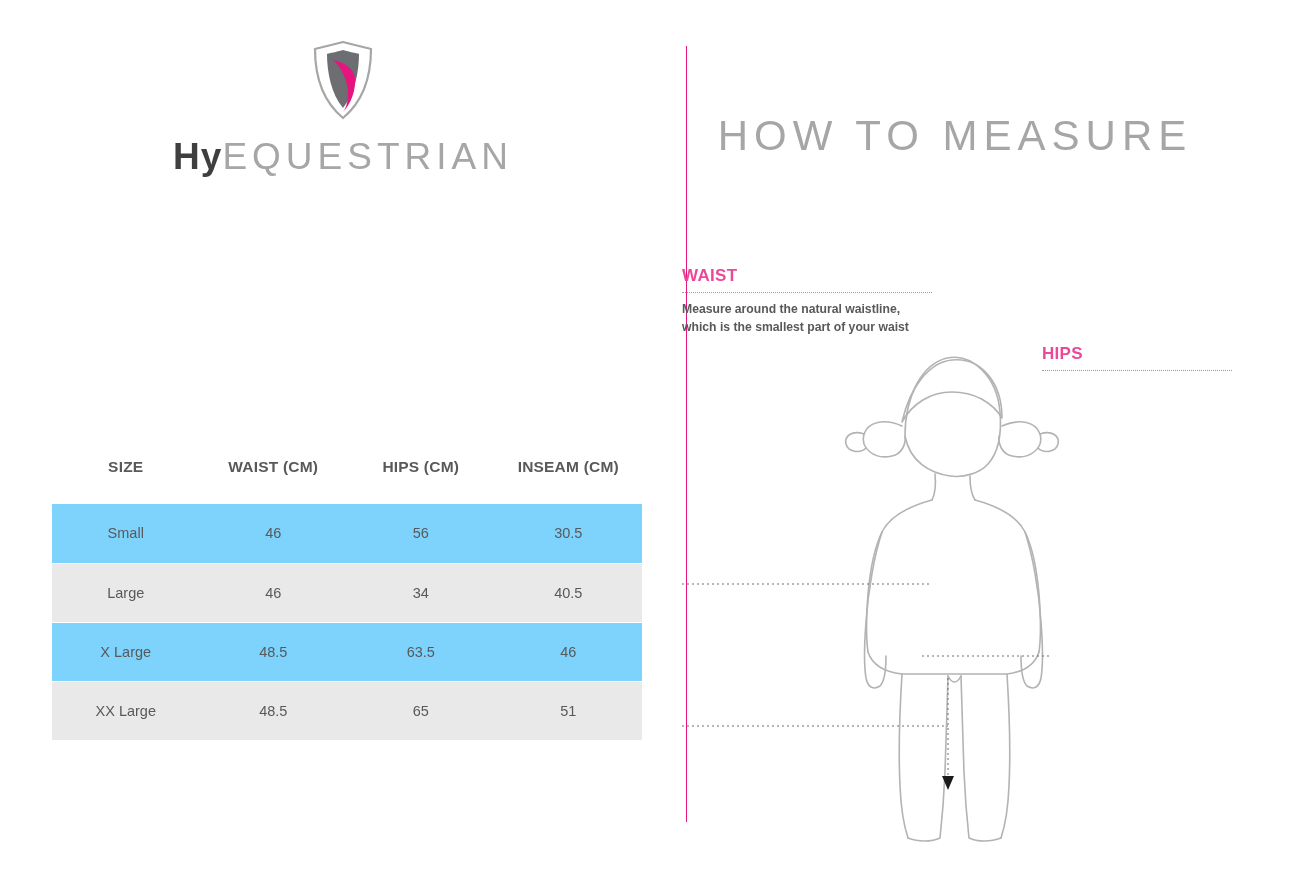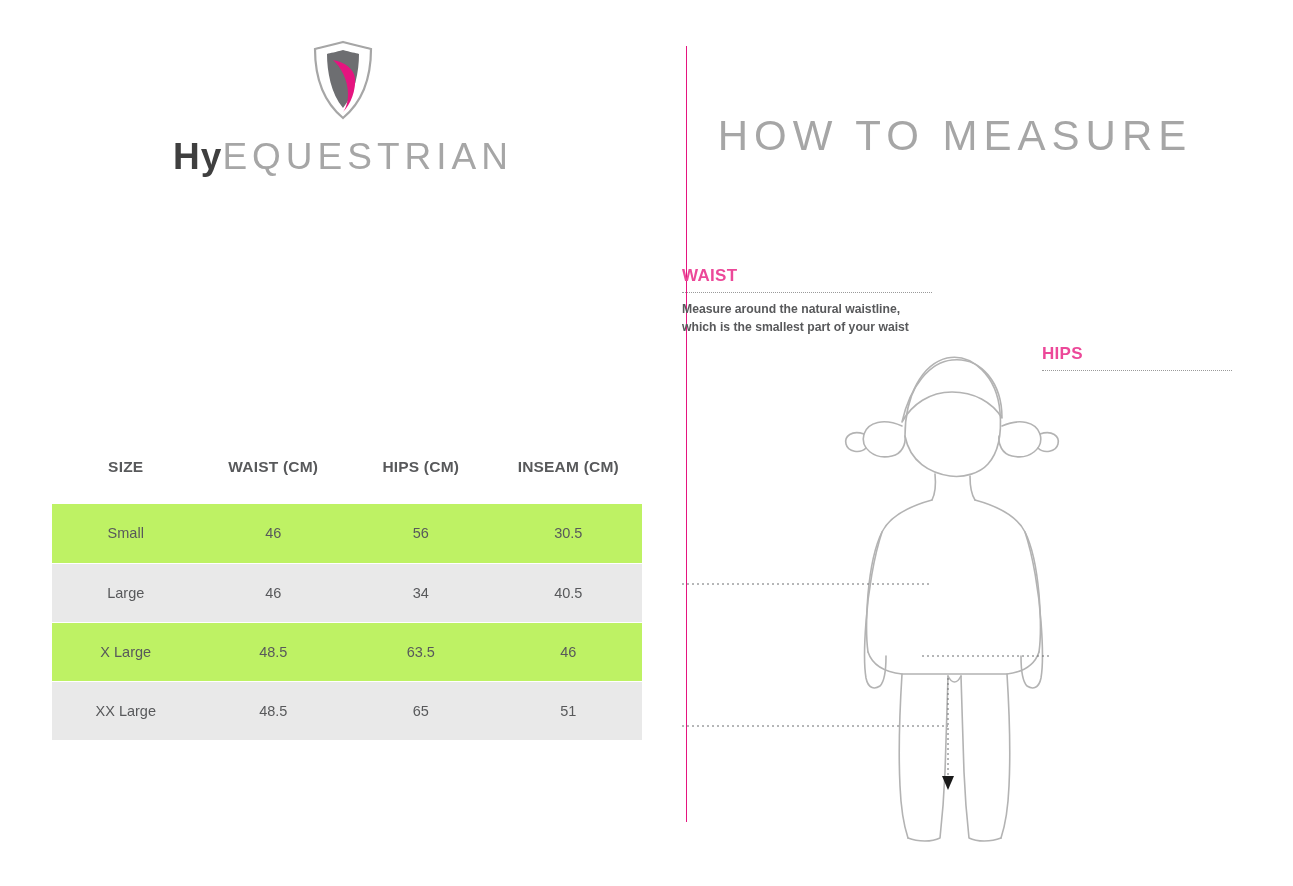--- a/index.html
+++ b/index.html
@@ -96,21 +96,21 @@
     text-align: center;
     letter-spacing: 0.2px;
   }
   #size-table td {
     font-size: 14.5px;
     color: #58595b;
     text-align: center;
     height: 59px;
     border-bottom: 1px solid #ffffff;
   }
-  #size-table tbody tr { background: #bef264; }
+  #size-table tbody tr { background: #7dd3fc; }
   #size-table tbody tr:nth-child(even) { background: #e9e9e9; }
   #size-table tbody tr:last-child td { border-bottom: none; }
 
   
   #divider {
     position: absolute;
     left: 686px;
     top: 46px;
     width: 1px;
     height: 776px;

